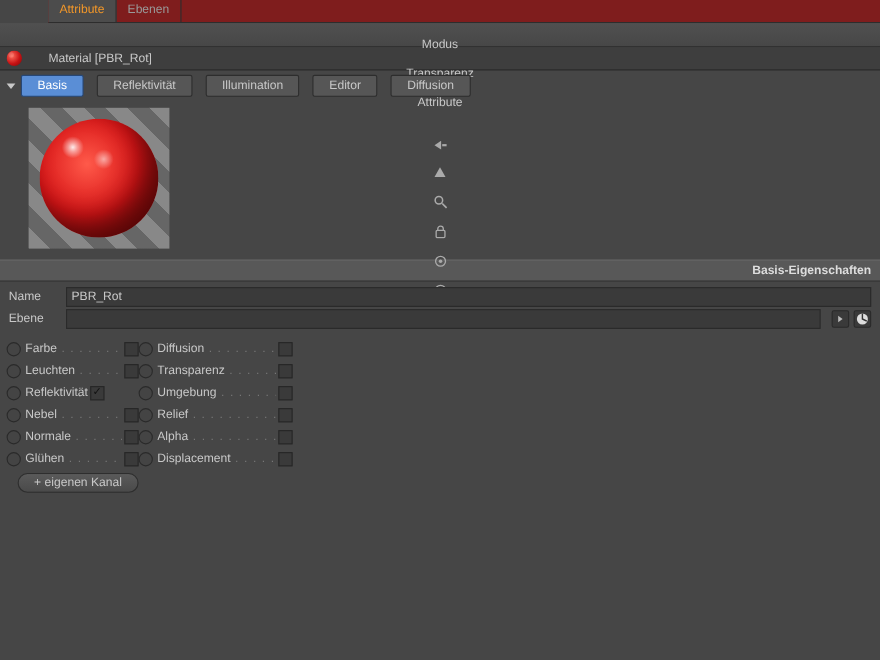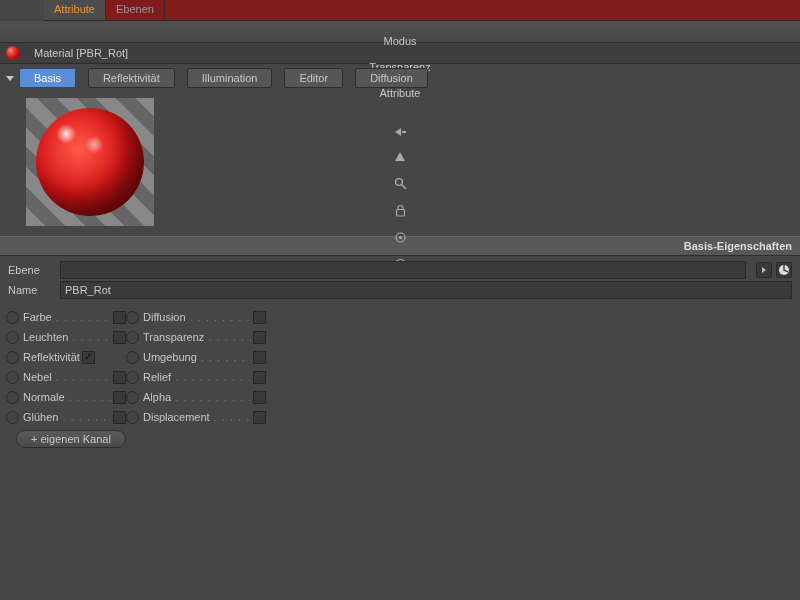--- a/index.html
+++ b/index.html
@@ -20,21 +20,21 @@
   .wtab{padding:3px 10px;color:var(--text-dim);border-right:1px solid var(--border);cursor:pointer;}
   .wtab.active{color:var(--orange);background:#4c4c4c;}
   
   .menubar{display:flex;align-items:center;background:linear-gradient(#505050,#474747);height:21px;padding:0 6px;gap:14px;border-bottom:1px solid var(--border);flex-direction:column;}
   .drag-grip{display:inline-block;width:10px;height:10px;background-image:radial-gradient(circle,#777 1px,transparent 1px);background-size:4px 4px;}
   .menu-item{color:var(--text);cursor:pointer;}
   .menubar .spacer{flex:1;}
   .icon{display:inline-flex;align-items:center;justify-content:center;width:16px;height:16px;color:#aaa;}
   .icon svg{display:block;}
   
-  .mat-header{display:flex;align-items:center;height:20px;padding:0 6px;background:#3e3e3e;border-bottom:1px solid #2a2a2a;gap:14px;text-align:right;}
+  .mat-header{display:flex;align-items:center;height:20px;padding:0 6px;background:#3e3e3e;border-bottom:1px solid #2a2a2a;gap:24px;text-align:right;}
   .mat-ball{width:14px;height:14px;border-radius:50%;background:radial-gradient(circle at 30% 28%,#fff2 0,#fff2 2px,transparent 3px),radial-gradient(circle at 35% 35%,#ff6a5a,#c61214 55%,#7a0808 100%);}
   .mat-title{color:var(--text);}
   
   .chan-row{display:flex;align-items:center;padding:4px 6px;gap:3px;}
   .tri{width:0;height:0;border-left:4px solid transparent;border-right:4px solid transparent;border-top:5px solid var(--text);margin-right:2px;cursor:pointer;}
   .chan-tab{padding:3px 14px;background:#565656;color:var(--text);border:1px solid var(--border);border-radius:2px;cursor:pointer;user-select:none;font-size:11px;}
   .chan-tab.sel{background:var(--sel-blue);border-color:#274776;color:#fff;}
   
   .preview-area{padding:6px 0 10px 26px;}
   .preview{width:128px;height:128px;position:relative;background:repeating-linear-gradient(45deg,#888 0 14px,#666 14px 28px);}
@@ -134,41 +134,41 @@
 
 <div class="preview-area">
   <div class="preview">
     <div class="sphere"></div>
   </div>
 </div>
 
 <div class="section-head">Basis-Eigenschaften</div>
 
 <div class="fields">
+  <div class="field-row">
+    <div class="field-label">Name</div>
+    <input class="text-input" value="PBR_Rot" style="">
+  </div>
   <div class="field-row">
     <div class="field-label">Ebene</div>
     <input class="text-input" value="" style="">
     <div class="field-end">
       <div class="btn-small">
           <svg width="6" height="8" viewBox="0 0 6 8">
             <path d="M1 1 L5 4 L1 7 Z" fill="#bbb"></path>
           </svg>
         </div>
       <div class="btn-small">
           <svg width="12" height="12" viewBox="0 0 12 12">
             <circle cx="6" cy="6" r="5" fill="#ddd"></circle>
             <path d="M6 1 L6 6 L10 8" stroke="#333" stroke-width="1.3" fill="none"></path>
           </svg>
         </div>
     </div>
   </div>
-  <div class="field-row">
-    <div class="field-label">Name</div>
-    <input class="text-input" value="PBR_Rot" style="">
-  </div>
 </div>
 
 <div class="chan-grid" id="chan-grid">
     <div class="chan-line">
       <span class="radio"></span>
       <span class="chan-label">Farbe<span class="dots"> . . . . . . . . .</span></span>
       <span class="cb"></span>
     </div>
     <div class="chan-line">
       <span class="radio"></span>

